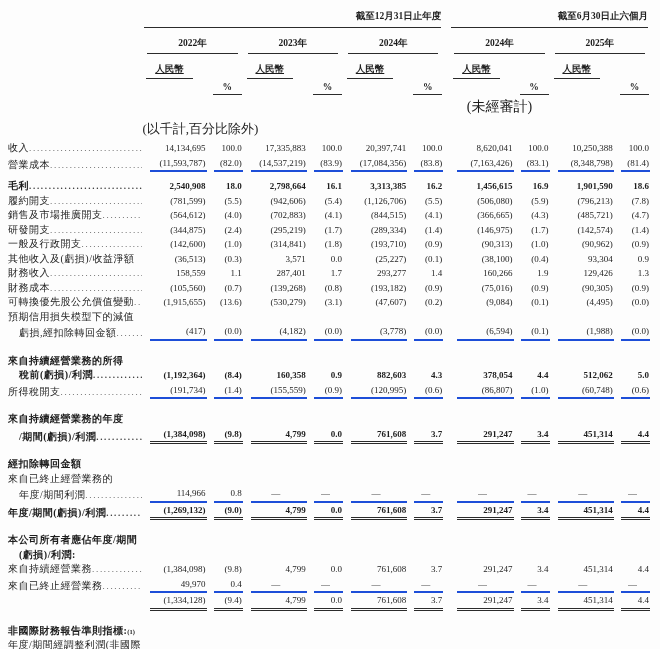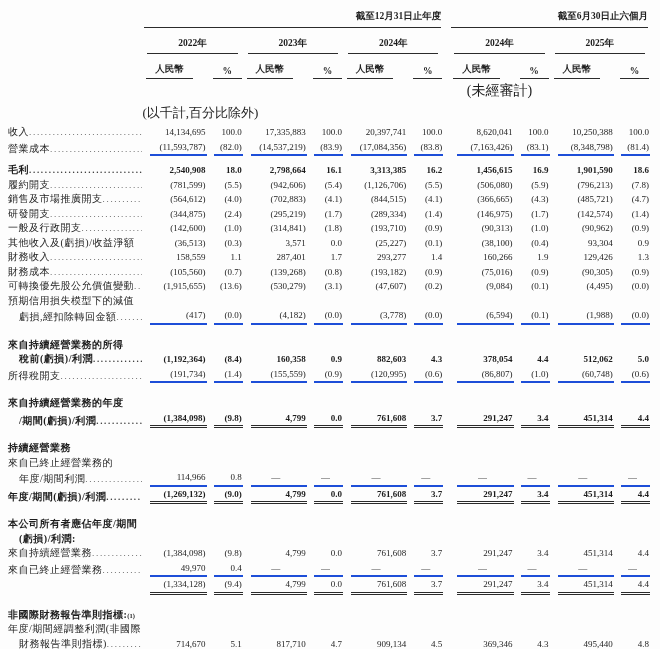--- a/index.html
+++ b/index.html
@@ -18,21 +18,21 @@
     border-bottom:1px solid #2b2b2b; margin:0 2px; white-space:nowrap;
   }
   .yr .yu {
     text-align:center; font-size:9.5px; padding-bottom:3px; padding-top:5px;
     border-bottom:1px solid #2b2b2b; margin:4px 5px; white-space:nowrap;
   }
   .ch .cu {
     font-size:9.5px; padding-bottom:2px; padding-top:5px;
     border-bottom:1px solid #2b2b2b; white-space:nowrap; text-align:center;
   }
-  .cu.rm { margin:0 14px 0 4px; }
+  .cu.rm { margin:0 14px 16px 4px;text-decoration:underline; }
   .cu.pc2 { margin:0 1px 0 6px; }
   .unaud { text-align:center; font-size:14px; font-weight:normal; padding-top:3px; white-space:nowrap; }
   .units { text-align:left; font-size:13px; font-weight:normal; padding:4px 0 3px 0; white-space:nowrap; }
 
   
   tbody { font-size:9px; }
   .lb { white-space:nowrap; overflow:visible; }
   .lw { display:flex; align-items:baseline; }
   .lt { font-size:10px; letter-spacing:0.5px; line-height:14.5px; white-space:nowrap; }
   .sup { font-size:6.5px; vertical-align:super; line-height:0; }
@@ -759,21 +759,21 @@
           <td class="pc u2">
             <div class="v">4.4</div>
           </td>
         </tr>
         <tr class="sp">
           <td colspan="12"></td>
         </tr>
         <tr class="b">
           <td class="lb">
             <div class="lw">
-              <span class="lt">持續經營業務</span>
+              <span class="lt">經扣除轉回金額</span>
             </div>
           </td>
           <td colspan="11"></td>
         </tr>
         <tr>
           <td class="lb">
             <div class="lw">
               <span class="lt">來自已終止經營業務的</span>
             </div>
           </td>

